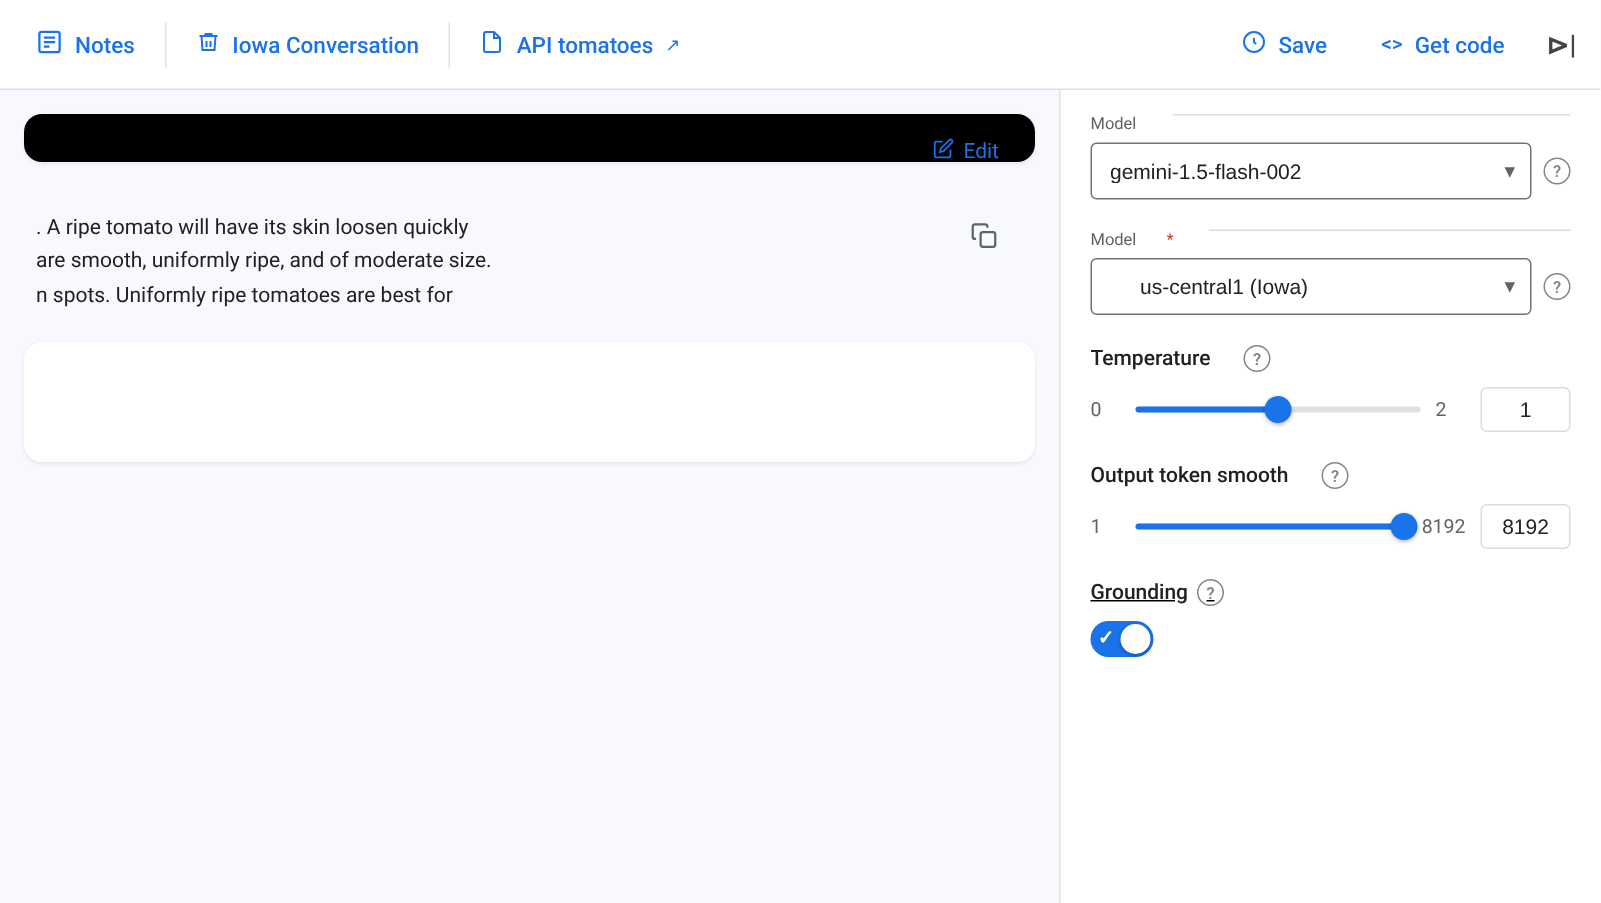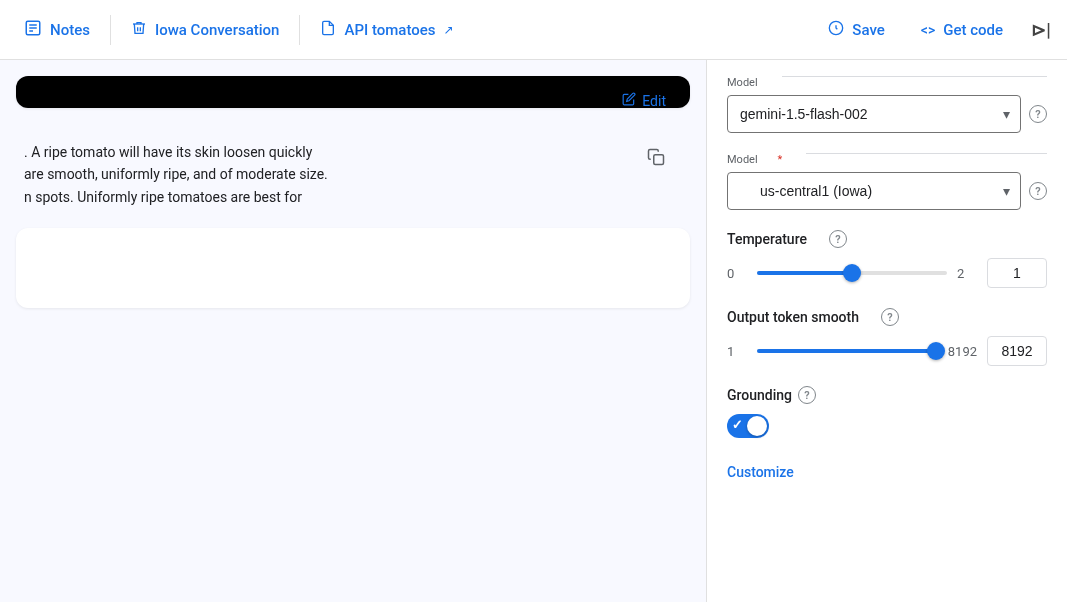--- a/index.html
+++ b/index.html
@@ -260,21 +260,22 @@
       border-radius: 4px;
       padding: 6px 8px;
       font-size: 14px;
       text-align: center;
       color: #202124;
       outline: none;
     }
 
     
     .grounding-section {
-      margin-bottom: 18px;
+      margin-bottom: 36px;
+      text-decoration: underline;
     }
     .grounding-label-row {
       display: flex;
       align-items: center;
       gap: 6px;
       margin-bottom: 10px;
       font-size: 14px;
       color: #202124;
       font-weight: 500;
     }
@@ -513,18 +514,15 @@
       <div class="grounding-row">
         <div class="toggle">
           <div class="toggle-track">
             <span class="check-mark">✓</span>
             <div class="toggle-thumb"></div>
           </div>
         </div>
       </div>
     </div>
 
-    <div>
-      <span class="customize-btn">Customize</span>
-    </div>
 
   </div>
 </div>
 
 </body></html>

